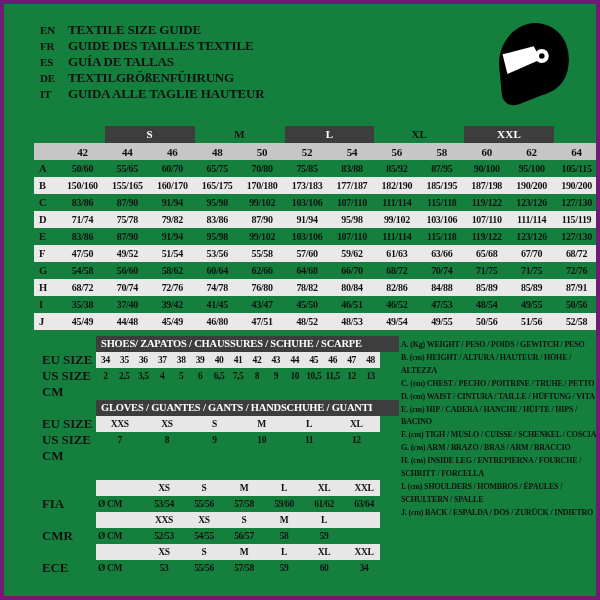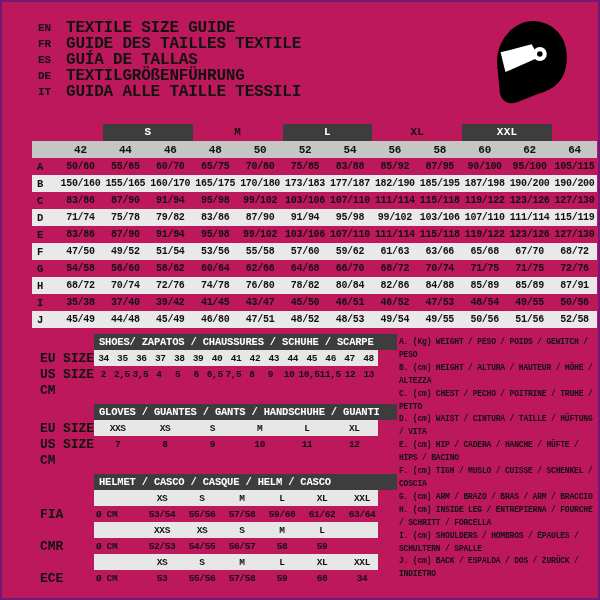--- a/index.html
+++ b/index.html
@@ -1,47 +1,47 @@
 <!DOCTYPE html>
 <html><head>
 <meta charset="utf-8">
 <style>
   html,body { margin:0; padding:0; background:#fff; }
   .page {
     position:relative; width:600px; height:600px; box-sizing:border-box;
-    background:#be185d; border:2px solid #701a75; overflow:hidden;
-    font-family:Liberation Mono, monospace; color:#111;
+    background:#15803d; border:4px solid #701a75; overflow:hidden;
+    font-family:Liberation Serif, serif; color:#111;
   }
 
   
   .lang-block { position:absolute; left:36px; top:18px; }
   .lang-row { display:flex; height:16px; align-items:center; }
   .lang-code { width:28px; font-size:11px; font-weight:bold; letter-spacing:-0.2px; }
-  .lang-title { font-size:16px; font-weight:bold; letter-spacing:-0.2px; white-space:nowrap; }
+  .lang-title { font-size:13px; font-weight:bold; letter-spacing:-0.2px; white-space:nowrap; }
 
   
   .helmet-icon { position:absolute; left:487px; top:16px; width:82px; height:90px; }
   .helmet-icon svg { width:100%; height:100%; }
 
   
   .textile { position:absolute; left:30px; top:122px; width:565px; }
   .t-groups, .t-row { display:grid; grid-template-columns:26px repeat(12,1fr); }
   .t-groups { height:17px; }
   .g-cell { text-align:center; font-weight:bold; font-size:11px; line-height:17px; letter-spacing:0.3px; }
   .g-cell.dark { background:#3d3d3d; color:#fff; }
   .t-row { height:17px; align-items:center; }
   .t-row.head { background:#c6c6c6; }
   .t-row.stripe { background:#e9e9e9; }
   .t-cell { text-align:center; font-size:10px; font-weight:bold; letter-spacing:-0.3px; white-space:nowrap; }
   .t-row.head .t-cell { font-size:11px; letter-spacing:-0.2px; }
   .t-cell.t-label { text-align:left; padding-left:5px; font-size:10.5px; }
 
   
   .lower { position:absolute; left:30px; top:332px; width:365px; }
-  .lt { margin-bottom:6px; }
+  .lt { margin-bottom:0; }
   .lt-row { display:flex; height:16px; align-items:stretch; }
   .lt-label { width:62px; font-size:13px; font-weight:bold; padding-left:8px; box-sizing:border-box;
               display:flex; align-items:center; letter-spacing:-0.1px; }
   .lt-head { width:303px; background:#3d3d3d; color:#fff; font-size:10.5px; font-weight:bold;
              line-height:16px; padding-left:5px; box-sizing:border-box; letter-spacing:-0.2px; white-space:nowrap; }
   .lt-body { width:284px; display:grid; align-items:center; }
   .lt-body.striped { background:#e7e7e7; }
   .lt-cell { text-align:center; font-size:9.5px; font-weight:bold; letter-spacing:-0.4px; white-space:nowrap; }
   #shoes-table .lt-body { grid-template-columns:repeat(15,1fr); }
   #gloves-table .lt-body { grid-template-columns:repeat(6,1fr); }
@@ -70,21 +70,21 @@
       <div class="lang-row">
         <div class="lang-code">ES</div>
         <div class="lang-title">GUÍA DE TALLAS</div>
       </div>
       <div class="lang-row">
         <div class="lang-code">DE</div>
         <div class="lang-title">TEXTILGRÖßENFÜHRUNG</div>
       </div>
       <div class="lang-row">
         <div class="lang-code">IT</div>
-        <div class="lang-title">GUIDA ALLE TAILLE TESSILI</div>
+        <div class="lang-title">GUIDA ALLE TAGLIE HAUTEUR</div>
       </div>
     </header>
 
   <div class="helmet-icon">
     <svg viewBox="0 0 100 110" xmlns="http://www.w3.org/2000/svg">
       <path d="M 58 4 C 82 7 96 26 95 50 C 94 74 82 86 62 92 L 34 103 C 24 107 14 101 13 90 L 10 58 C 7 27 32 1 58 4 Z" fill="#000"></path>
       <path d="M 14 42 L 52 32 L 61 48 L 20 66 Z" fill="#fff"></path>
       <circle cx="62" cy="44" r="8.5" fill="#fff"></circle>
       <circle cx="62" cy="44" r="3.4" fill="#000"></circle>
     </svg>
@@ -346,21 +346,20 @@
             <div class="lt-cell">12</div>
           </div>
         </div>
         <div class="lt-row">
           <div class="lt-label">CM</div>
         </div>
       </div>
     <div class="lt" id="helmet-table">
       <div class="lt-row">
         <div class="lt-label"></div>
-        <div class="lt-head" style="background: rgb(61, 61, 61);">HELMET / CASCO / CASQUE / HELM / CASCO</div>
       </div>
     <div class="lt-row">
           <div class="lt-label"></div>
           <div class="lt-body striped">
             <div class="lt-cell unit"></div>
             <div class="lt-cell">XS</div>
             <div class="lt-cell">S</div>
             <div class="lt-cell">M</div>
             <div class="lt-cell">L</div>
             <div class="lt-cell">XL</div>

